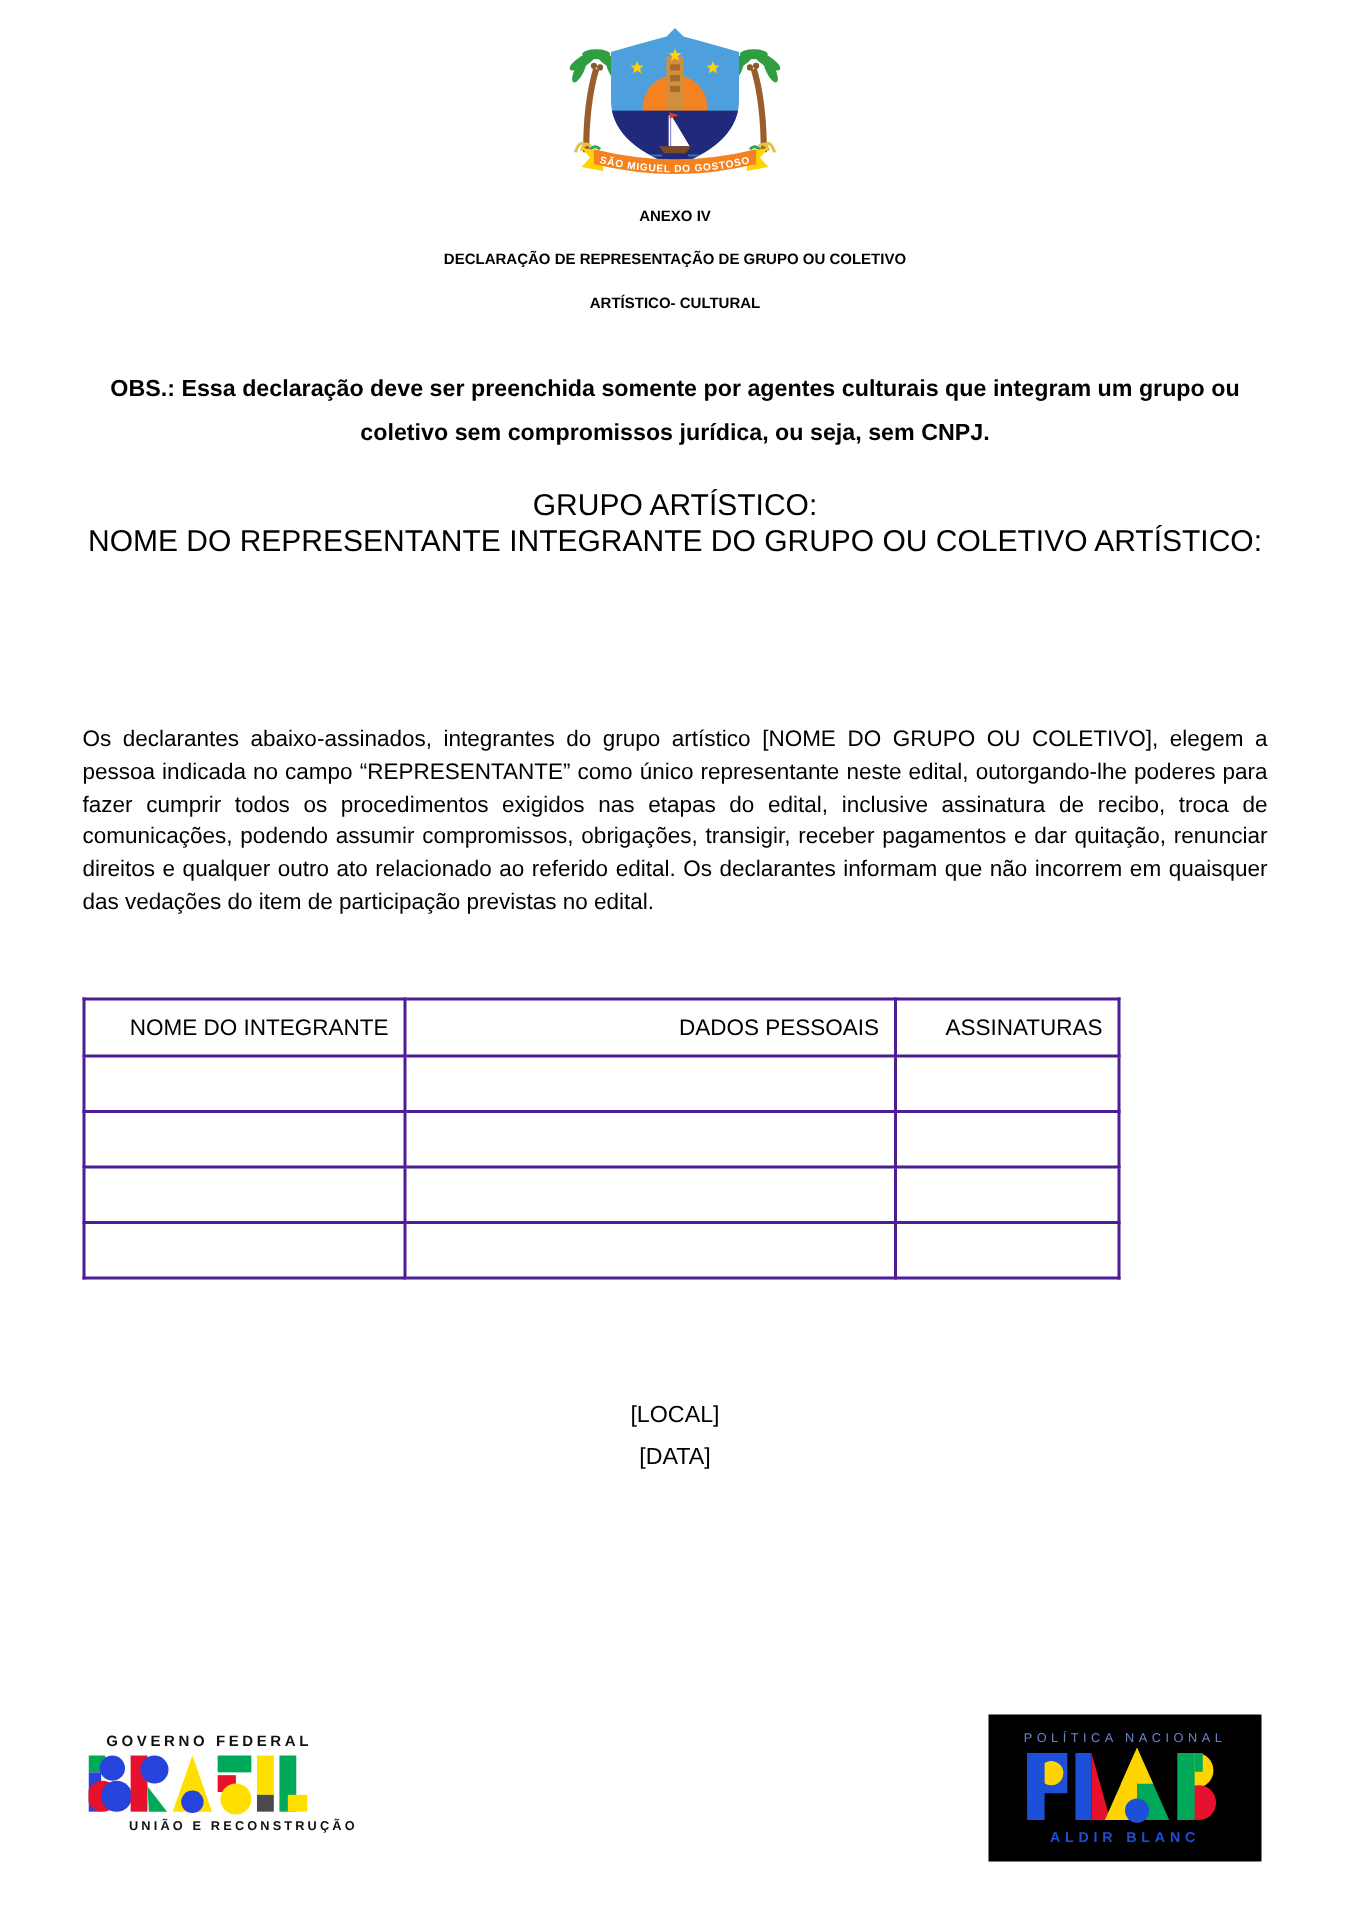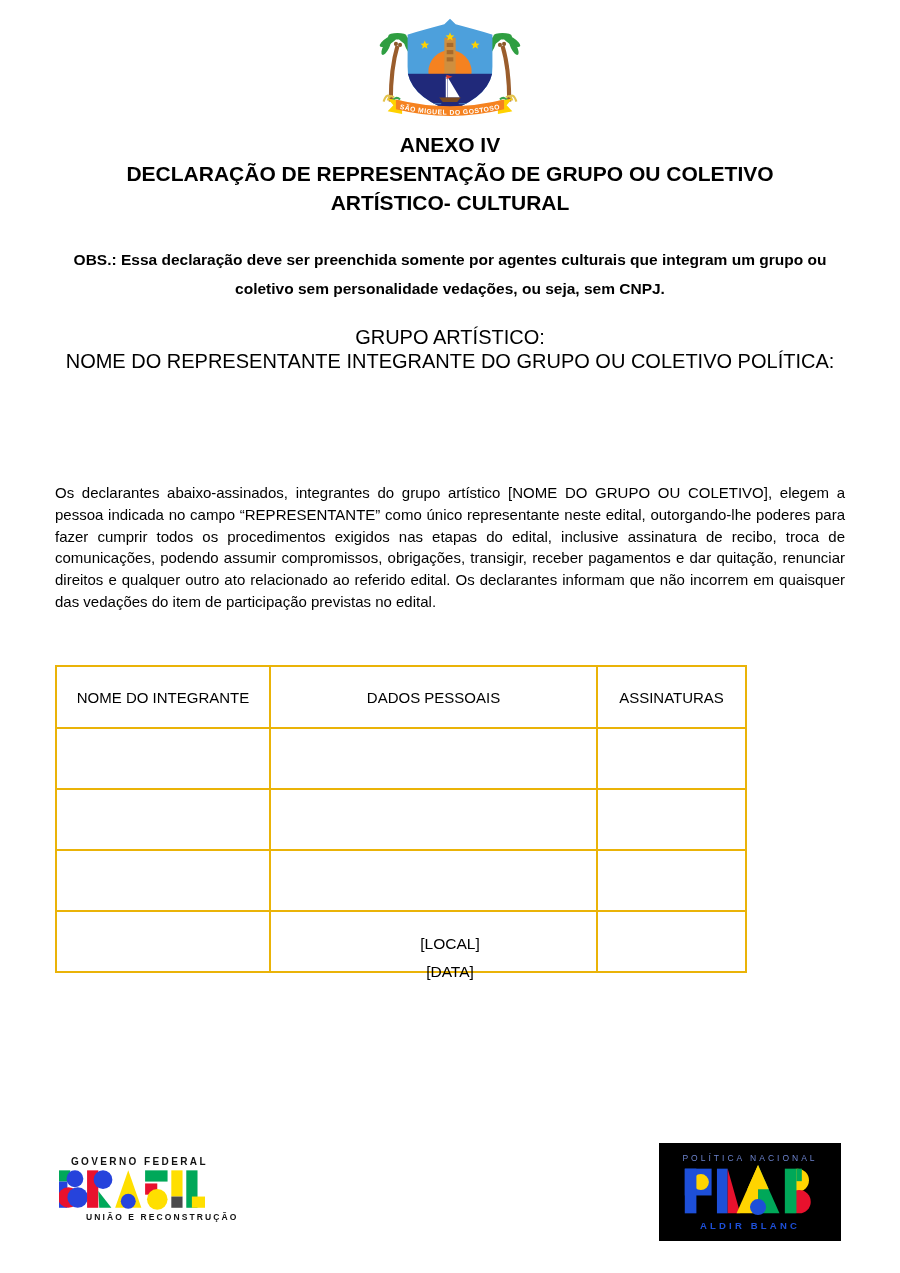--- a/index.html
+++ b/index.html
@@ -5,37 +5,37 @@
   html,body{margin:0;padding:0;background:#fff;}
   .page{
     position:relative;width:900px;height:1273px;background:#ffffff;
     font-family:"Liberation Sans",sans-serif;color:#000;overflow:hidden;
   }
   
   .crest-wrap{position:absolute;top:13px;left:0;width:900px;text-align:center;}
   
   .title-block{
     position:absolute;top:130px;left:55px;width:790px;text-align:center;
-    font-size:21px;font-weight:bold;line-height:29px;
+    font-size:10px;font-weight:bold;line-height:29px;
   }
   .obs{
     position:absolute;top:245px;left:55px;width:790px;text-align:center;
     font-size:15.5px;font-weight:bold;line-height:29px;
   }
   
   .fields-a{position:absolute;top:325px;left:55px;width:790px;font-size:20px;line-height:24px;text-align:center;}
   .fields-b{position:absolute;top:407px;left:55px;width:790px;font-size:15px;line-height:24px;}
   
   .body-par{
     position:absolute;top:482px;left:55px;width:790px;
     font-size:15px;line-height:21.8px;text-align:justify;
   }
   
   .members-table{position:absolute;top:665px;left:55px;border-collapse:collapse;table-layout:fixed;width:690px;}
-  .members-table th,.members-table td{border:2px solid #eab308;padding:12px 10px;font-weight:normal;text-align:center;}
+  .members-table th,.members-table td{border:2px solid #4c1d95;padding:0 10px;font-weight:normal;text-align:right;}
   .members-table th{height:36px;font-size:15px;}
   .members-table td{height:35px;}
   
   .local-data{
     position:absolute;top:930px;left:55px;width:790px;text-align:center;
     font-size:15.5px;font-weight:normal;line-height:28px;
   }
   
   .gov-logo{position:absolute;top:1156px;left:56px;width:152px;text-align:right;}
   .gov-logo .gov-top{font-size:10px;font-weight:bold;letter-spacing:2.4px;color:#111;white-space:nowrap;}
@@ -110,25 +110,25 @@
       </g>
     </svg>
   </div>
 
   <div class="title-block">
     <div>ANEXO IV</div>
     <div>DECLARAÇÃO DE REPRESENTAÇÃO DE GRUPO OU COLETIVO</div>
     <div>ARTÍSTICO- CULTURAL</div>
   </div>
 
-  <div class="obs">OBS.: Essa declaração deve ser preenchida somente por agentes culturais que integram um grupo ou coletivo sem personalidade vedações, ou seja, sem CNPJ.</div>
+  <div class="obs">OBS.: Essa declaração deve ser preenchida somente por agentes culturais que integram um grupo ou coletivo sem compromissos jurídica, ou seja, sem CNPJ.</div>
 
   <div class="fields-a">
     <div>GRUPO ARTÍSTICO:</div>
-    <div>NOME DO REPRESENTANTE INTEGRANTE DO GRUPO OU COLETIVO POLÍTICA:</div>
+    <div>NOME DO REPRESENTANTE INTEGRANTE DO GRUPO OU COLETIVO ARTÍSTICO:</div>
   </div>
 
   <div class="body-par">Os declarantes abaixo-assinados, integrantes do grupo artístico [NOME DO GRUPO OU COLETIVO], elegem a pessoa indicada no campo “REPRESENTANTE” como único representante neste edital, outorgando-lhe poderes para fazer cumprir todos os procedimentos exigidos nas etapas do edital, inclusive assinatura de recibo, troca de comunicações, podendo assumir compromissos, obrigações, transigir, receber pagamentos e dar quitação, renunciar direitos e qualquer outro ato relacionado ao referido edital. Os declarantes informam que não incorrem em quaisquer das vedações do item de participação previstas no edital.</div>
 
   <table class="members-table">
     <colgroup>
       <col style="width:214px">
         <col style="width:327px">
         <col style="width:149px">
     </colgroup>

